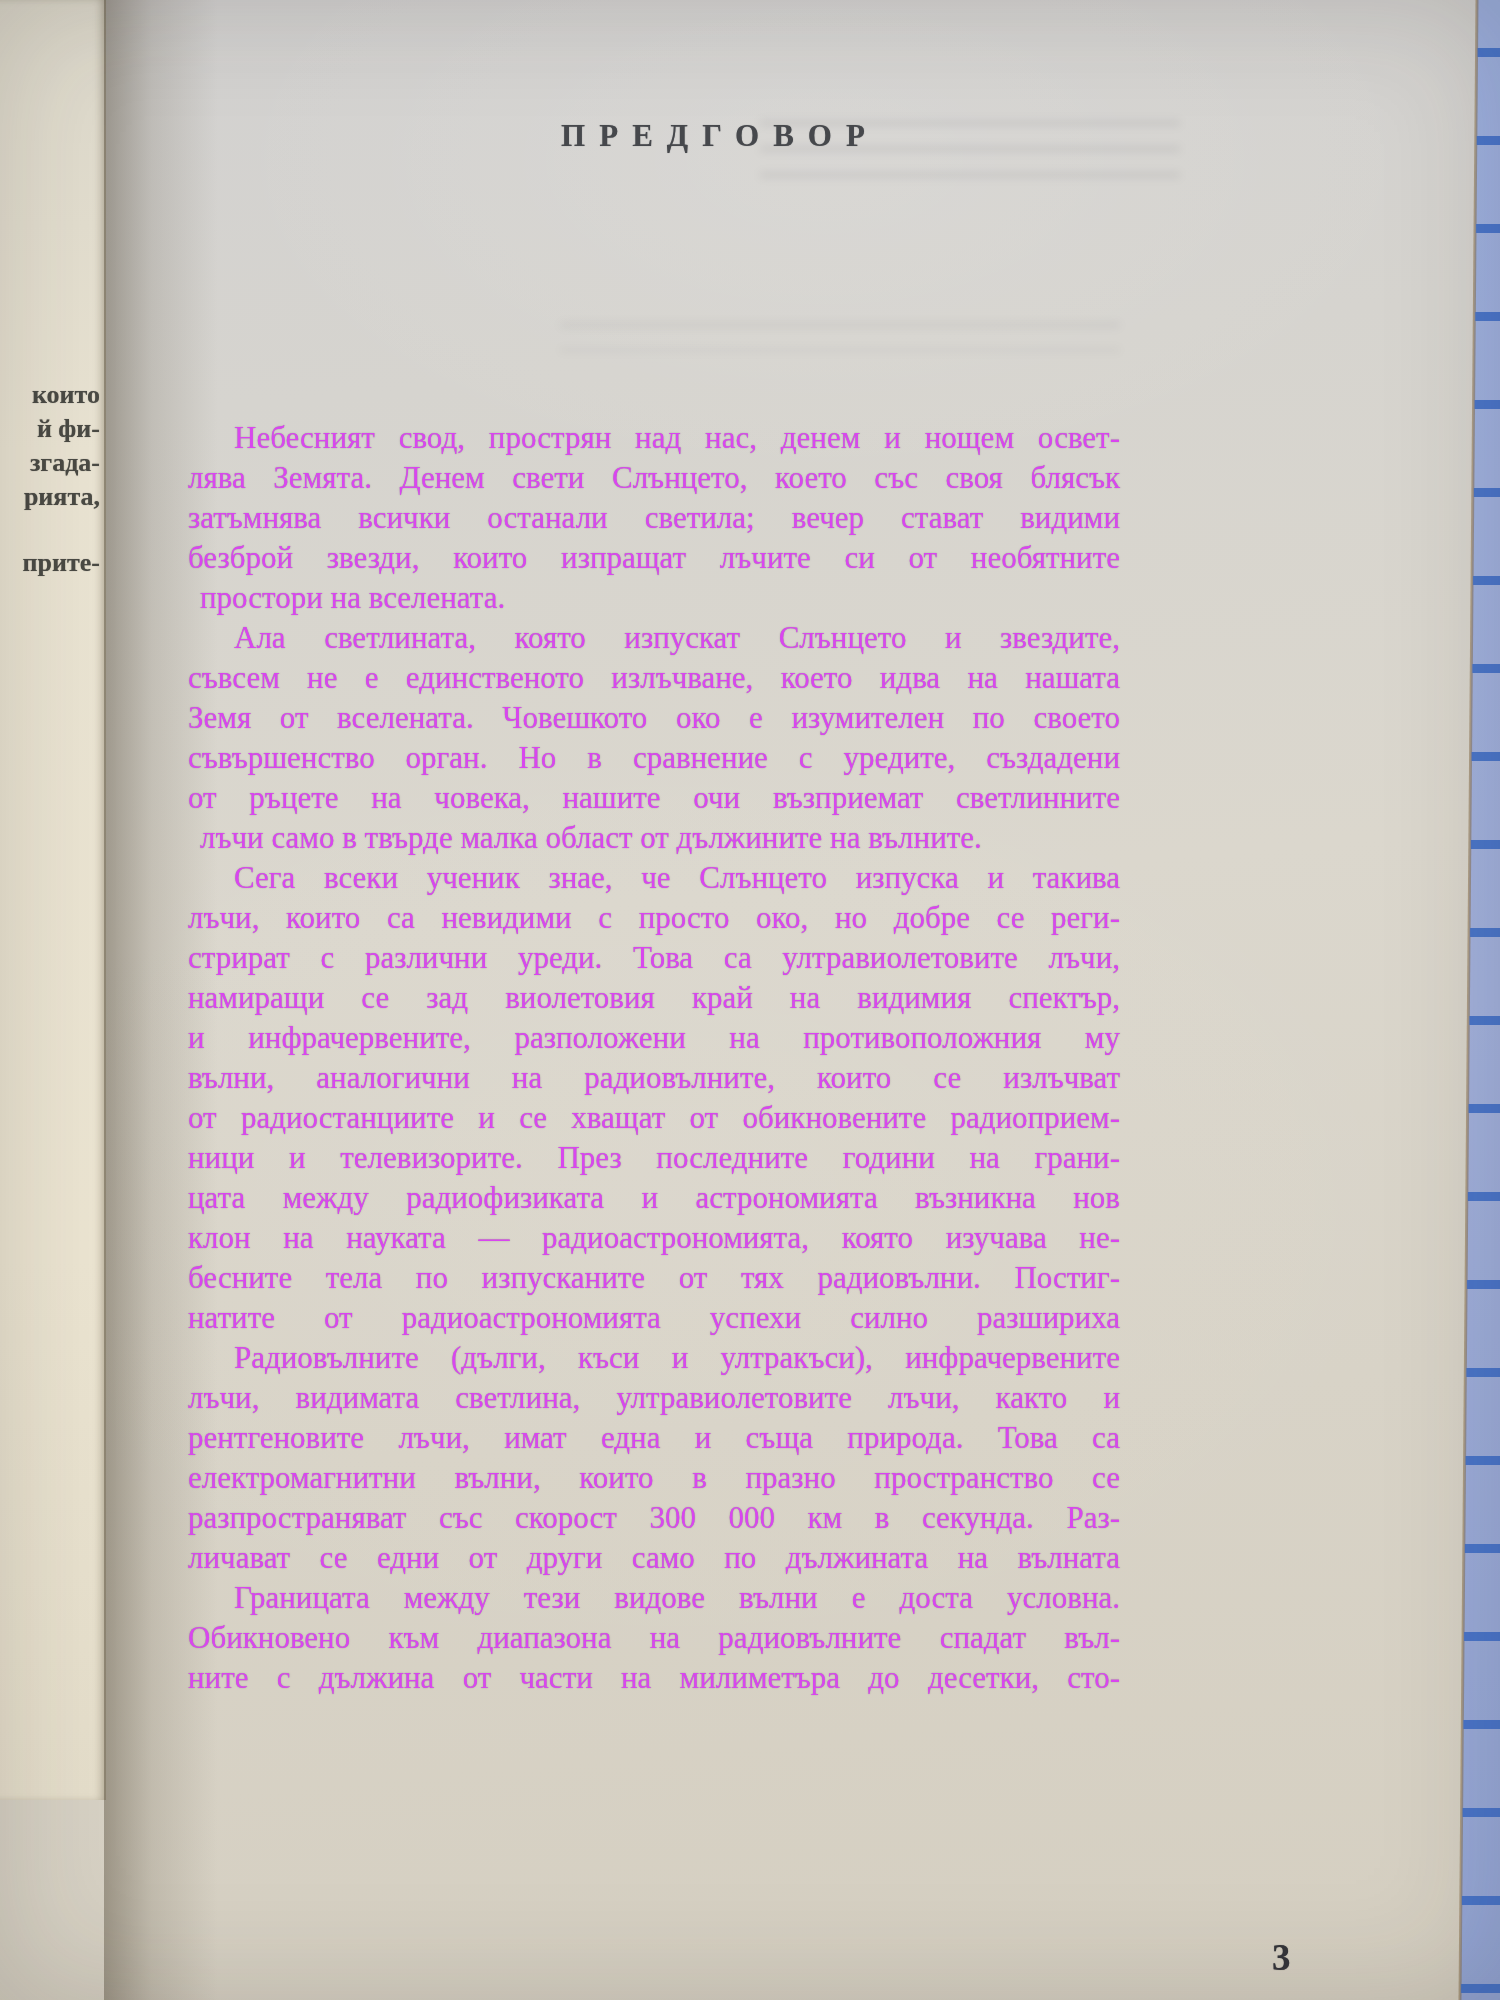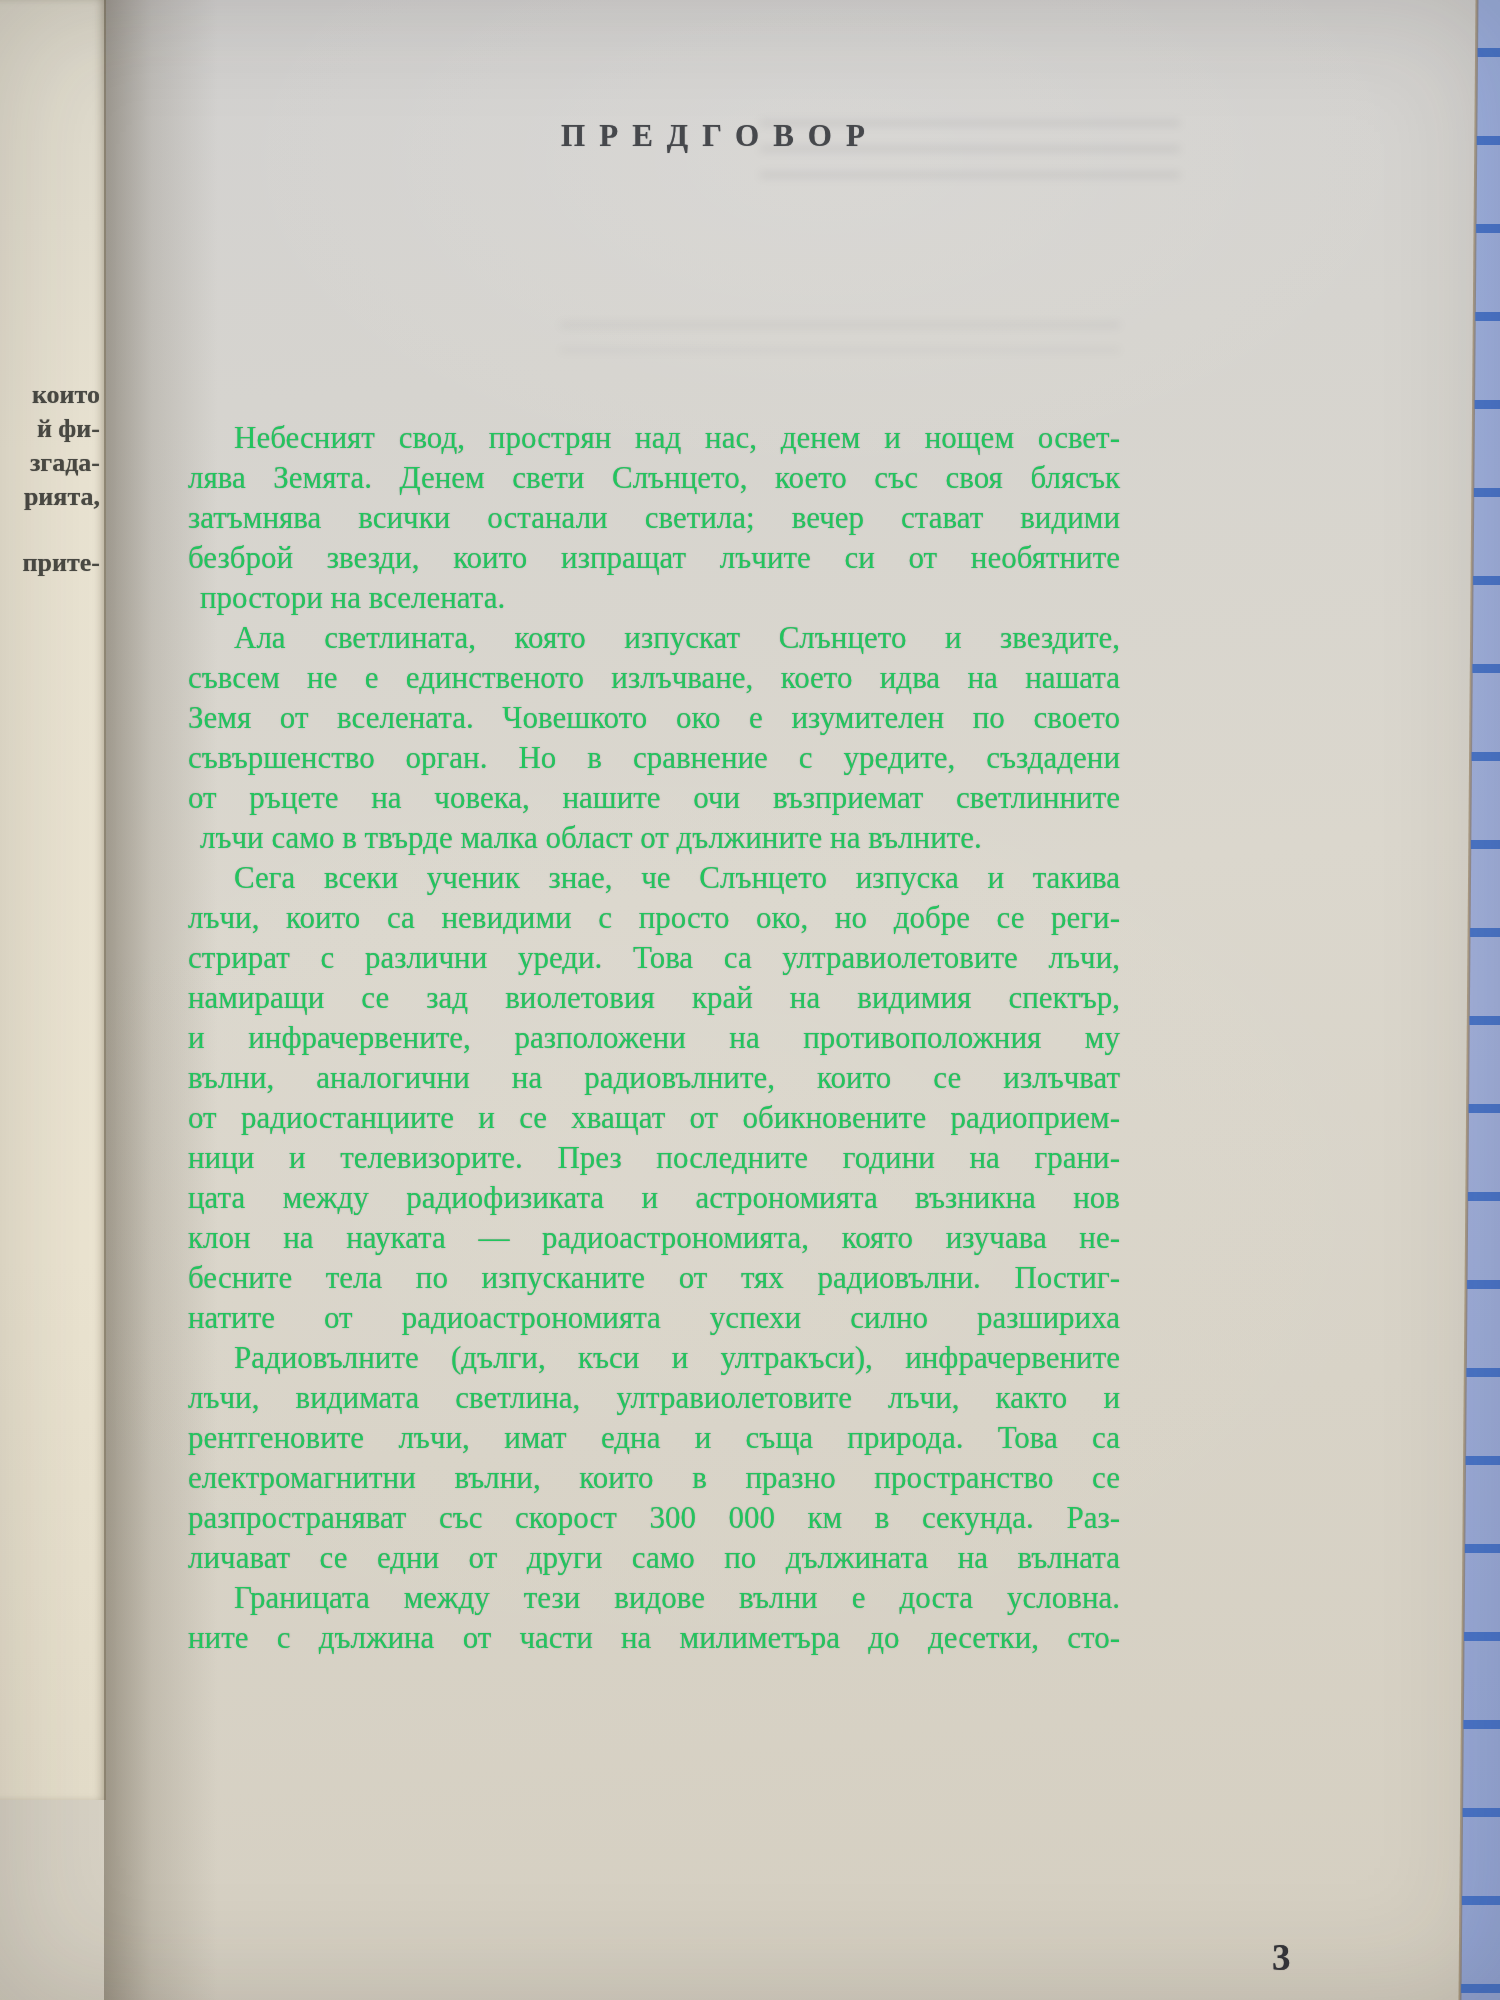--- a/index.html
+++ b/index.html
@@ -45,21 +45,21 @@
   .ruler{position:absolute;left:1440px;top:0;width:60px;height:2000px;}
   
   .title{
     position:absolute;left:250px;top:118px;width:940px;
     text-align:center;font-weight:bold;font-size:31px;letter-spacing:14px;
     color:#46484c;text-shadow:0 0 1px rgba(70,72,76,.55);
   }
   
   .body{
     position:absolute;left:188px;top:418px;width:932px;
-    font-size:31px;line-height:40px;color:#22c55e;
+    font-size:31px;line-height:40px;color:#d946ef;
     text-shadow:0 0 1.2px rgba(70,70,70,.5);
   }
   .line{text-align:justify;text-align-last:justify;white-space:normal;}
   .line.first{text-indent:46px;}
   .line.last{text-align-last:left;margin-left:12px;}
   .pagenum{
     position:absolute;left:1272px;top:1936px;
     font-size:37px;font-weight:bold;color:#35353a;
     text-shadow:0 0 1px rgba(53,53,58,.5);
   }
@@ -163,19 +163,20 @@
       <div class="para">
         <div class="line first">Радиовълните (дълги, къси и ултракъси), инфрачервените</div>
         <div class="line">лъчи, видимата светлина, ултравиолетовите лъчи, както и</div>
         <div class="line">рентгеновите лъчи, имат една и съща природа. Това са</div>
         <div class="line">електромагнитни вълни, които в празно пространство се</div>
         <div class="line">разпространяват със скорост 300 000 км в секунда. Раз-</div>
         <div class="line">личават се едни от други само по дължината на вълната</div>
       </div>
       <div class="para">
         <div class="line first">Границата между тези видове вълни е доста условна.</div>
+        <div class="line">Обикновено към диапазона на радиовълните спадат въл-</div>
         <div class="line">ните с дължина от части на милиметъра до десетки, сто-</div>
       </div>
     </div>
 
   <div class="pagenum">3</div>
 
 </div>
 
 </body></html>

